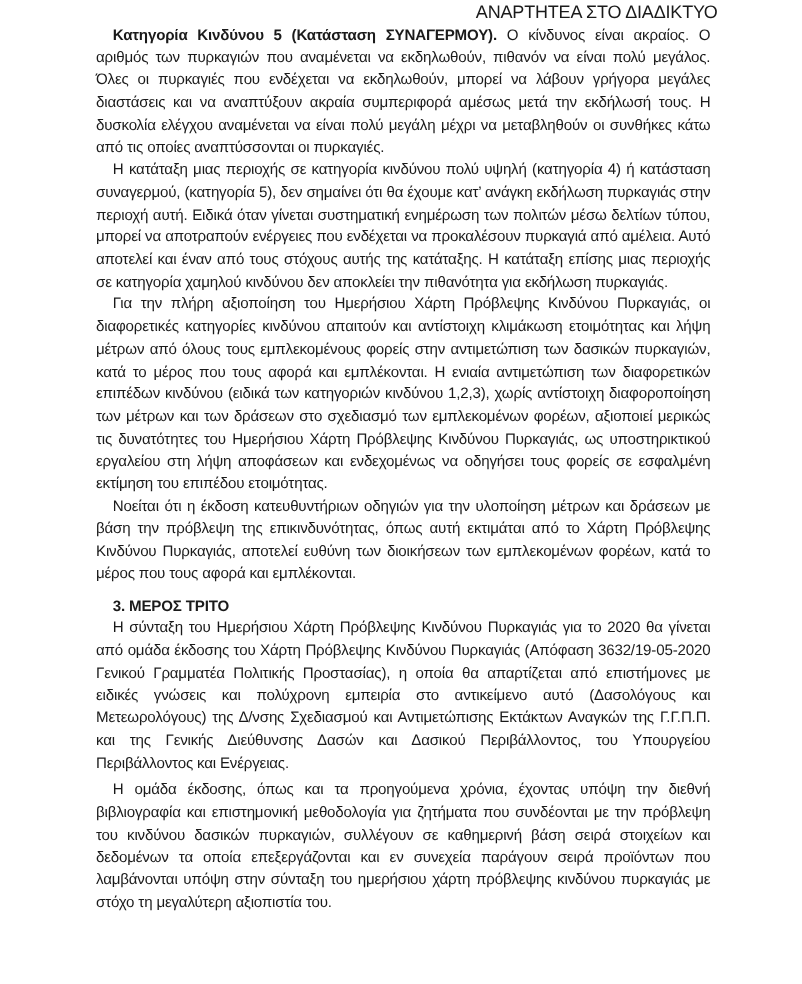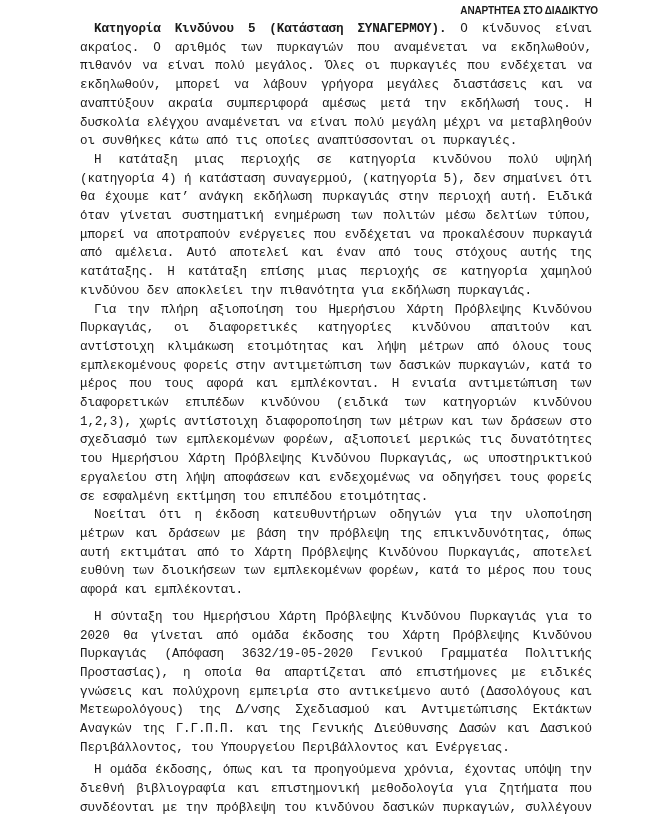--- a/index.html
+++ b/index.html
@@ -7,25 +7,25 @@
     width: 668px; height: 820px; overflow: hidden; position: relative;
     font-family: "Liberation Sans", "DejaVu Sans", sans-serif;
     color: #1a1a1a;
   }
   .page {
     position: absolute; left: 80px; top: 0; width: 512px;
     font-size: 12.6px; line-height: 18.7px;
     letter-spacing: -0.15px;
   }
   .header {
-    text-align: right; font-weight: bold; font-size: 10px;
+    text-align: right; font-weight: normal; font-size: 15px;
     padding-top: 2px; height: 18px; line-height: 18px;
     margin-right: -6px;
   }
-  p { margin: 0; text-align: justify; text-indent: 14px; font-family: Liberation Mono, monospace; }
+  p { margin: 0; text-align: justify; text-indent: 14px; }
   p.spaced { margin-top: 4px; }
   .gap { height: 8px; }
   h3 {
     margin: 0; padding-left: 14px; font-size: 12.6px; font-weight: bold;
     line-height: 18.7px;
   }
   .lead { font-weight: bold; }
 </style>
 </head>
 <body>
@@ -37,18 +37,19 @@
 
   <p>Η κατάταξη μιας περιοχής σε κατηγορία κινδύνου πολύ υψηλή (κατηγορία 4) ή κατάσταση συναγερμού, (κατηγορία 5), δεν σημαίνει ότι θα έχουμε κατ’ ανάγκη εκδήλωση πυρκαγιάς στην περιοχή αυτή. Ειδικά όταν γίνεται συστηματική ενημέρωση των πολιτών μέσω δελτίων τύπου, μπορεί να αποτραπούν ενέργειες που ενδέχεται να προκαλέσουν πυρκαγιά από αμέλεια. Αυτό αποτελεί και έναν από τους στόχους αυτής της κατάταξης. Η κατάταξη επίσης μιας περιοχής σε κατηγορία χαμηλού κινδύνου δεν αποκλείει την πιθανότητα για εκδήλωση πυρκαγιάς.</p>
 
   <p>Για την πλήρη αξιοποίηση του Ημερήσιου Χάρτη Πρόβλεψης Κινδύνου Πυρκαγιάς, οι διαφορετικές κατηγορίες κινδύνου απαιτούν και αντίστοιχη κλιμάκωση ετοιμότητας και λήψη μέτρων από όλους τους εμπλεκομένους φορείς στην αντιμετώπιση των δασικών πυρκαγιών, κατά το μέρος που τους αφορά και εμπλέκονται. Η ενιαία αντιμετώπιση των διαφορετικών επιπέδων κινδύνου (ειδικά των κατηγοριών κινδύνου 1,2,3), χωρίς αντίστοιχη διαφοροποίηση των μέτρων και των δράσεων στο σχεδιασμό των εμπλεκομένων φορέων, αξιοποιεί μερικώς τις δυνατότητες του Ημερήσιου Χάρτη Πρόβλεψης Κινδύνου Πυρκαγιάς, ως υποστηρικτικού εργαλείου στη λήψη αποφάσεων και ενδεχομένως να οδηγήσει τους φορείς σε εσφαλμένη εκτίμηση του επιπέδου ετοιμότητας.</p>
 
   <p>Νοείται ότι η έκδοση κατευθυντήριων οδηγιών για την υλοποίηση μέτρων και δράσεων με βάση την πρόβλεψη της επικινδυνότητας, όπως αυτή εκτιμάται από το Χάρτη Πρόβλεψης Κινδύνου Πυρκαγιάς, αποτελεί ευθύνη των διοικήσεων των εμπλεκομένων φορέων, κατά το μέρος που τους αφορά και εμπλέκονται.</p>
 
 
   <div class="gap"></div>
 
+  <h3>3. ΜΕΡΟΣ ΤΡΙΤΟ</h3>
 
   <p>Η σύνταξη του Ημερήσιου Χάρτη Πρόβλεψης Κινδύνου Πυρκαγιάς για το 2020 θα γίνεται από ομάδα έκδοσης του Χάρτη Πρόβλεψης Κινδύνου Πυρκαγιάς (Απόφαση 3632/19-05-2020 Γενικού Γραμματέα Πολιτικής Προστασίας), η οποία θα απαρτίζεται από επιστήμονες με ειδικές γνώσεις και πολύχρονη εμπειρία στο αντικείμενο αυτό (Δασολόγους και Μετεωρολόγους) της Δ/νσης Σχεδιασμού και Αντιμετώπισης Εκτάκτων Αναγκών της Γ.Γ.Π.Π. και της Γενικής Διεύθυνσης Δασών και Δασικού Περιβάλλοντος, του Υπουργείου Περιβάλλοντος και Ενέργειας.</p>
 
   <p class="spaced">Η ομάδα έκδοσης, όπως και τα προηγούμενα χρόνια, έχοντας υπόψη την διεθνή βιβλιογραφία και επιστημονική μεθοδολογία για ζητήματα που συνδέονται με την πρόβλεψη του κινδύνου δασικών πυρκαγιών, συλλέγουν σε καθημερινή βάση σειρά στοιχείων και δεδομένων τα οποία επεξεργάζονται και εν συνεχεία παράγουν σειρά προϊόντων που λαμβάνονται υπόψη στην σύνταξη του ημερήσιου χάρτη πρόβλεψης κινδύνου πυρκαγιάς με στόχο τη μεγαλύτερη αξιοπιστία του.</p>
 
 </div>
 
 </body></html>

